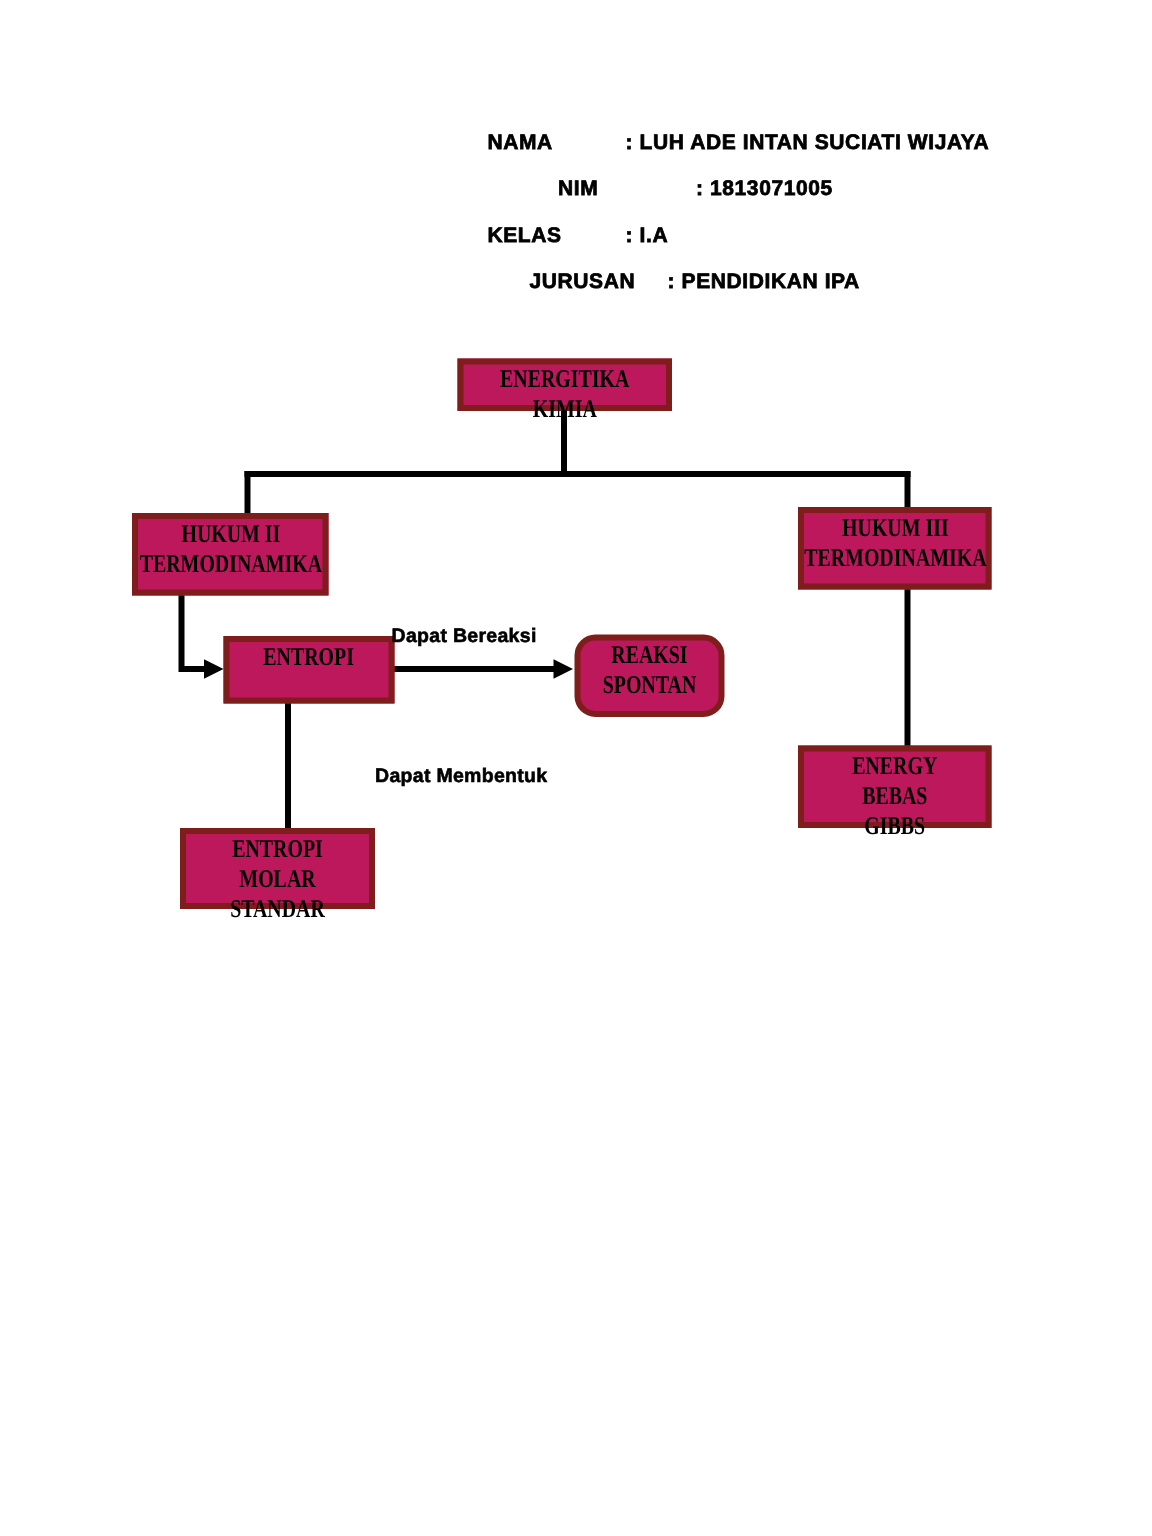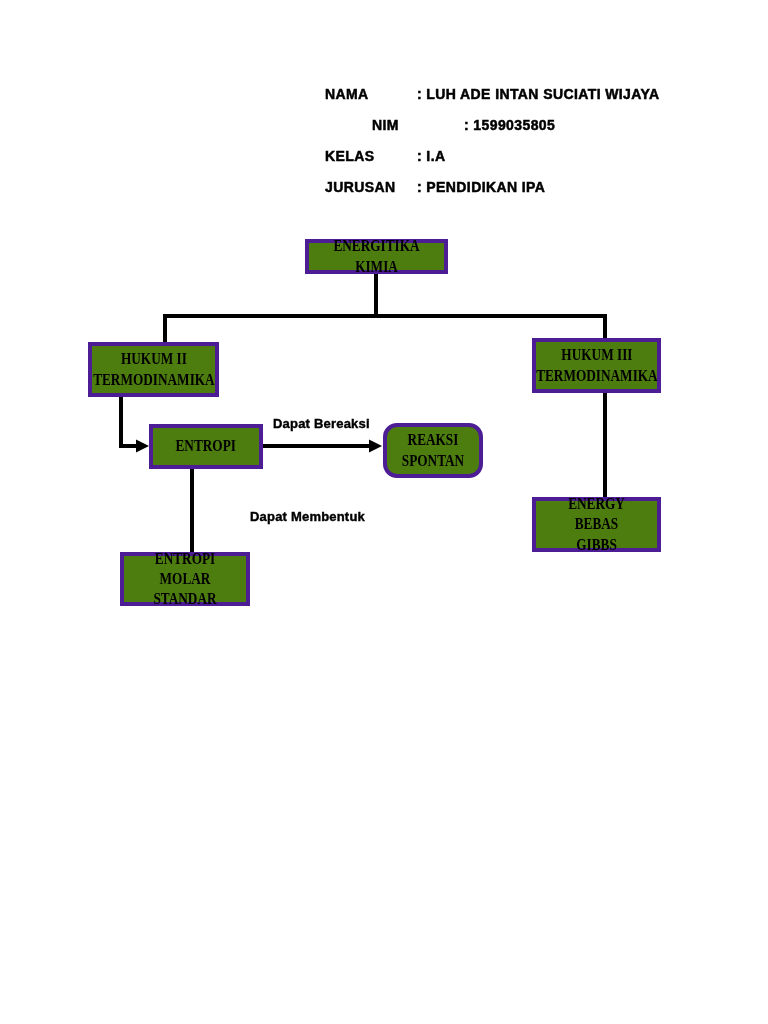--- a/index.html
+++ b/index.html
@@ -28,24 +28,23 @@
     white-space: nowrap;
     -webkit-text-stroke: 0.5px #000;
   }
   .info-label { width: 92px; }
   .info-value { }
 
   
   .node {
     position: absolute;
     box-sizing: border-box;
-    border: 4px solid #4c1d95;
-    background: #4d7c0f;
+    border: 4px solid #7f1d1d;
+    background: #be185d;
     display: flex;
-    align-items: center;
     justify-content: center;
     text-align: center;
   }
   .node-label {
     font-family: "Liberation Serif", serif;
     font-weight: bold;
     font-size: 17px;
     line-height: 1.18;
     white-space: pre-line;
     display: inline-block;
@@ -81,27 +80,27 @@
 <body>
 
 <div class="page">
 
   <div class="info-row" style="top:86px;">
     <span class="info-label">NAMA</span>
     <span class="info-value">: LUH ADE INTAN SUCIATI WIJAYA</span>
   </div>
   <div class="info-row" style="top:117px;margin-left:47px;">
     <span class="info-label">NIM</span>
-    <span class="info-value">: 1599035805</span>
+    <span class="info-value">: 1813071005</span>
   </div>
   <div class="info-row" style="top:148px;">
     <span class="info-label">KELAS</span>
     <span class="info-value">: I.A</span>
   </div>
-  <div class="info-row" style="top:179px;">
+  <div class="info-row" style="top:179px;margin-left:28px;">
     <span class="info-label">JURUSAN</span>
     <span class="info-value">: PENDIDIKAN IPA</span>
   </div>
 
   <svg class="connectors" viewBox="0 0 768 1024">
 
     <line x1="376" y1="272" x2="376" y2="318"></line>
 
     <line x1="163" y1="316" x2="607" y2="316"></line>
 
@@ -146,16 +145,16 @@
   <div class="node" style="left:106px; top:552px; width:130px; height:54px;margin-left:14px;">
     <span class="node-label">ENTROPI MOLAR
 STANDAR</span>
   </div>
 
   <div class="node" style="left:532px; top:497px; width:129px; height:55px;">
     <span class="node-label">ENERGY BEBAS
 GIBBS</span>
   </div>
 
-  <div class="edge-label" style="left:273px; top:416px;">Dapat Bereaksi</div>
+  <div class="edge-label" style="left:261px; top:416px;">Dapat Bereaksi</div>
   <div class="edge-label" style="left:214px; top:509px;margin-left:36px;">Dapat Membentuk</div>
 
 </div>
 
 </body></html>

